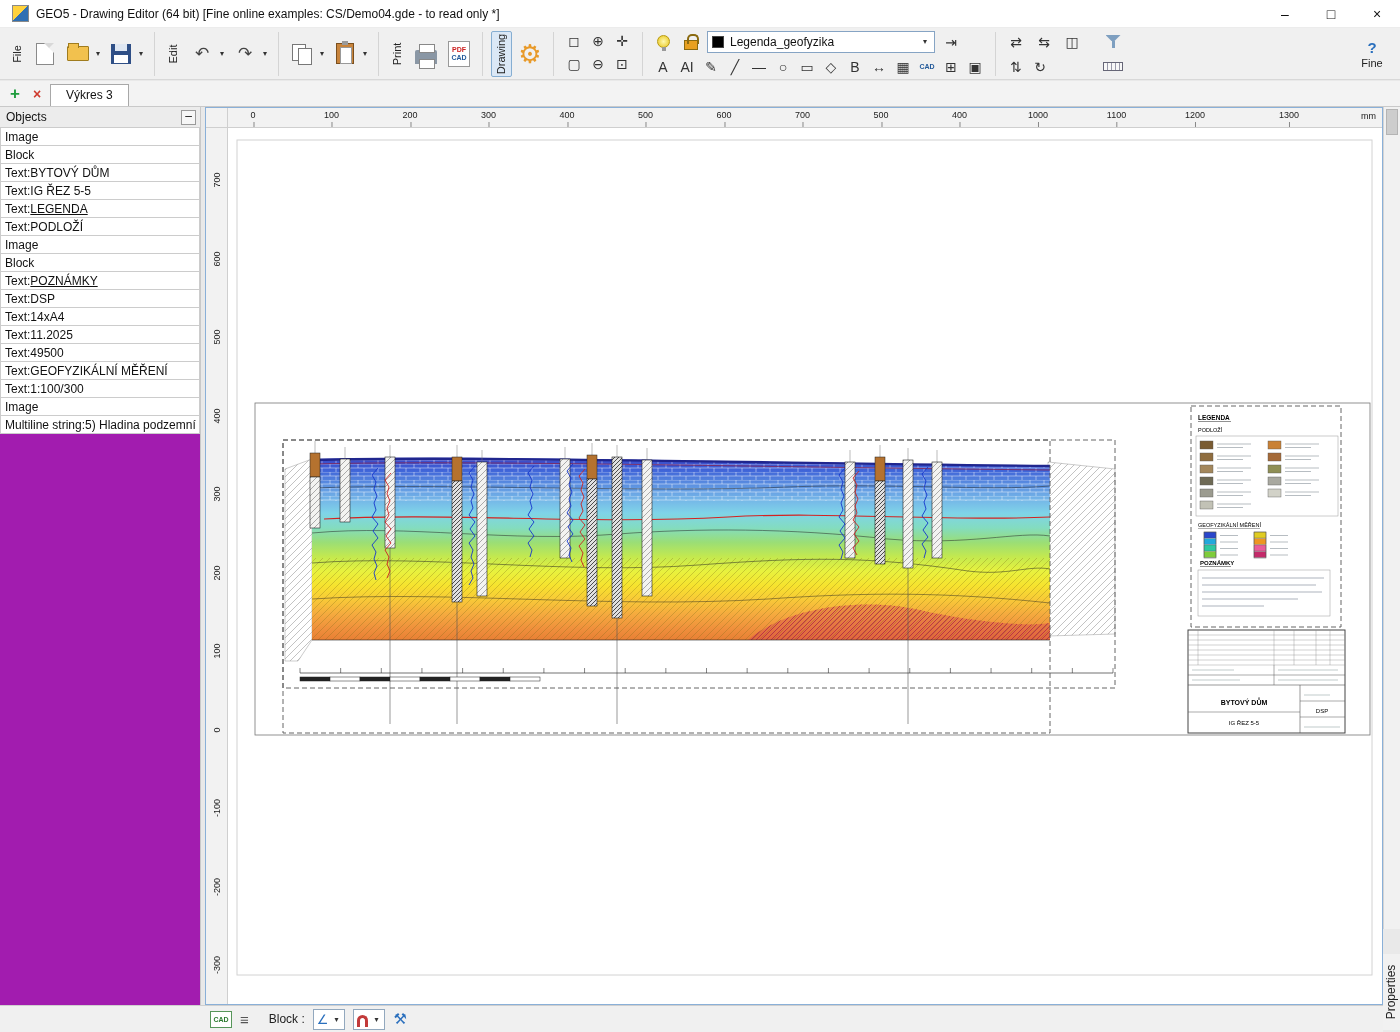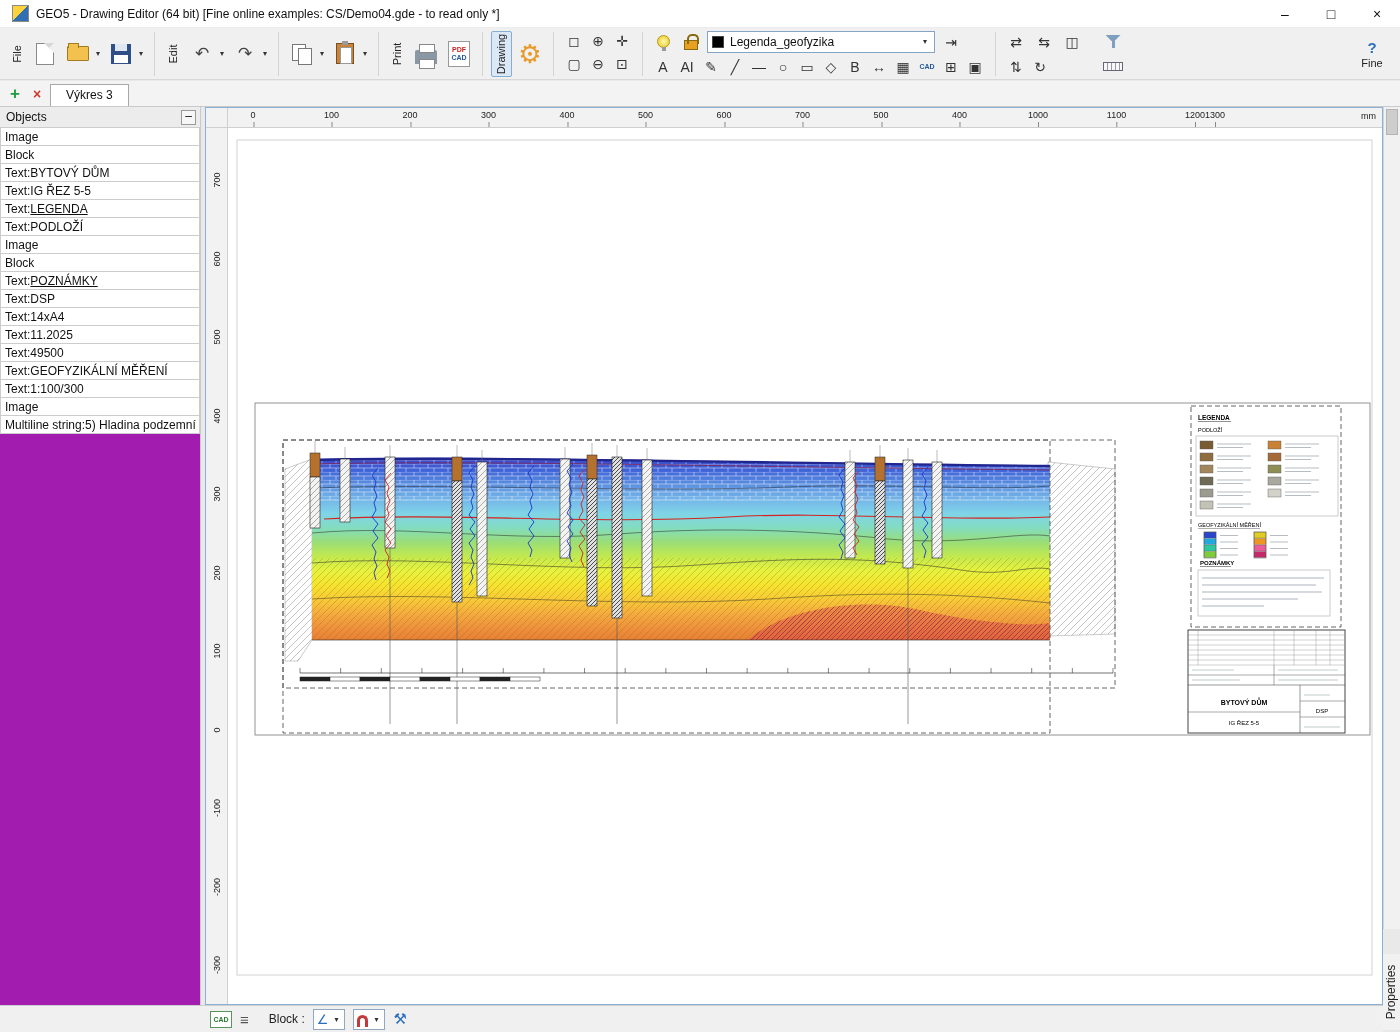--- a/index.html
+++ b/index.html
@@ -351,21 +351,21 @@
         <div class="htick" style="left: 260.5px;">300</div>
         <div class="htick" style="left: 339px;">400</div>
         <div class="htick" style="left: 417.5px;">500</div>
         <div class="htick" style="left: 496px;">600</div>
         <div class="htick" style="left: 574.5px;">700</div>
         <div class="htick" style="left: 653px;">500</div>
         <div class="htick" style="left: 731.5px;">400</div>
         <div class="htick" style="left: 810px;">1000</div>
         <div class="htick" style="left: 888.5px;">1100</div>
         <div class="htick" style="left: 967px;">1200</div>
-        <div class="htick" style="left: 987px;">1300</div>
+        <div class="htick" style="left: 1061px;">1300</div>
       </div>
     <div class="vruler" id="vruler">
         <div class="vtick" style="top: 46px;">700</div>
         <div class="vtick" style="top: 124.5px;">600</div>
         <div class="vtick" style="top: 203px;">500</div>
         <div class="vtick" style="top: 281.5px;">400</div>
         <div class="vtick" style="top: 360px;">300</div>
         <div class="vtick" style="top: 438.5px;">200</div>
         <div class="vtick" style="top: 517px;">100</div>
         <div class="vtick" style="top: 595.5px;">0</div>

